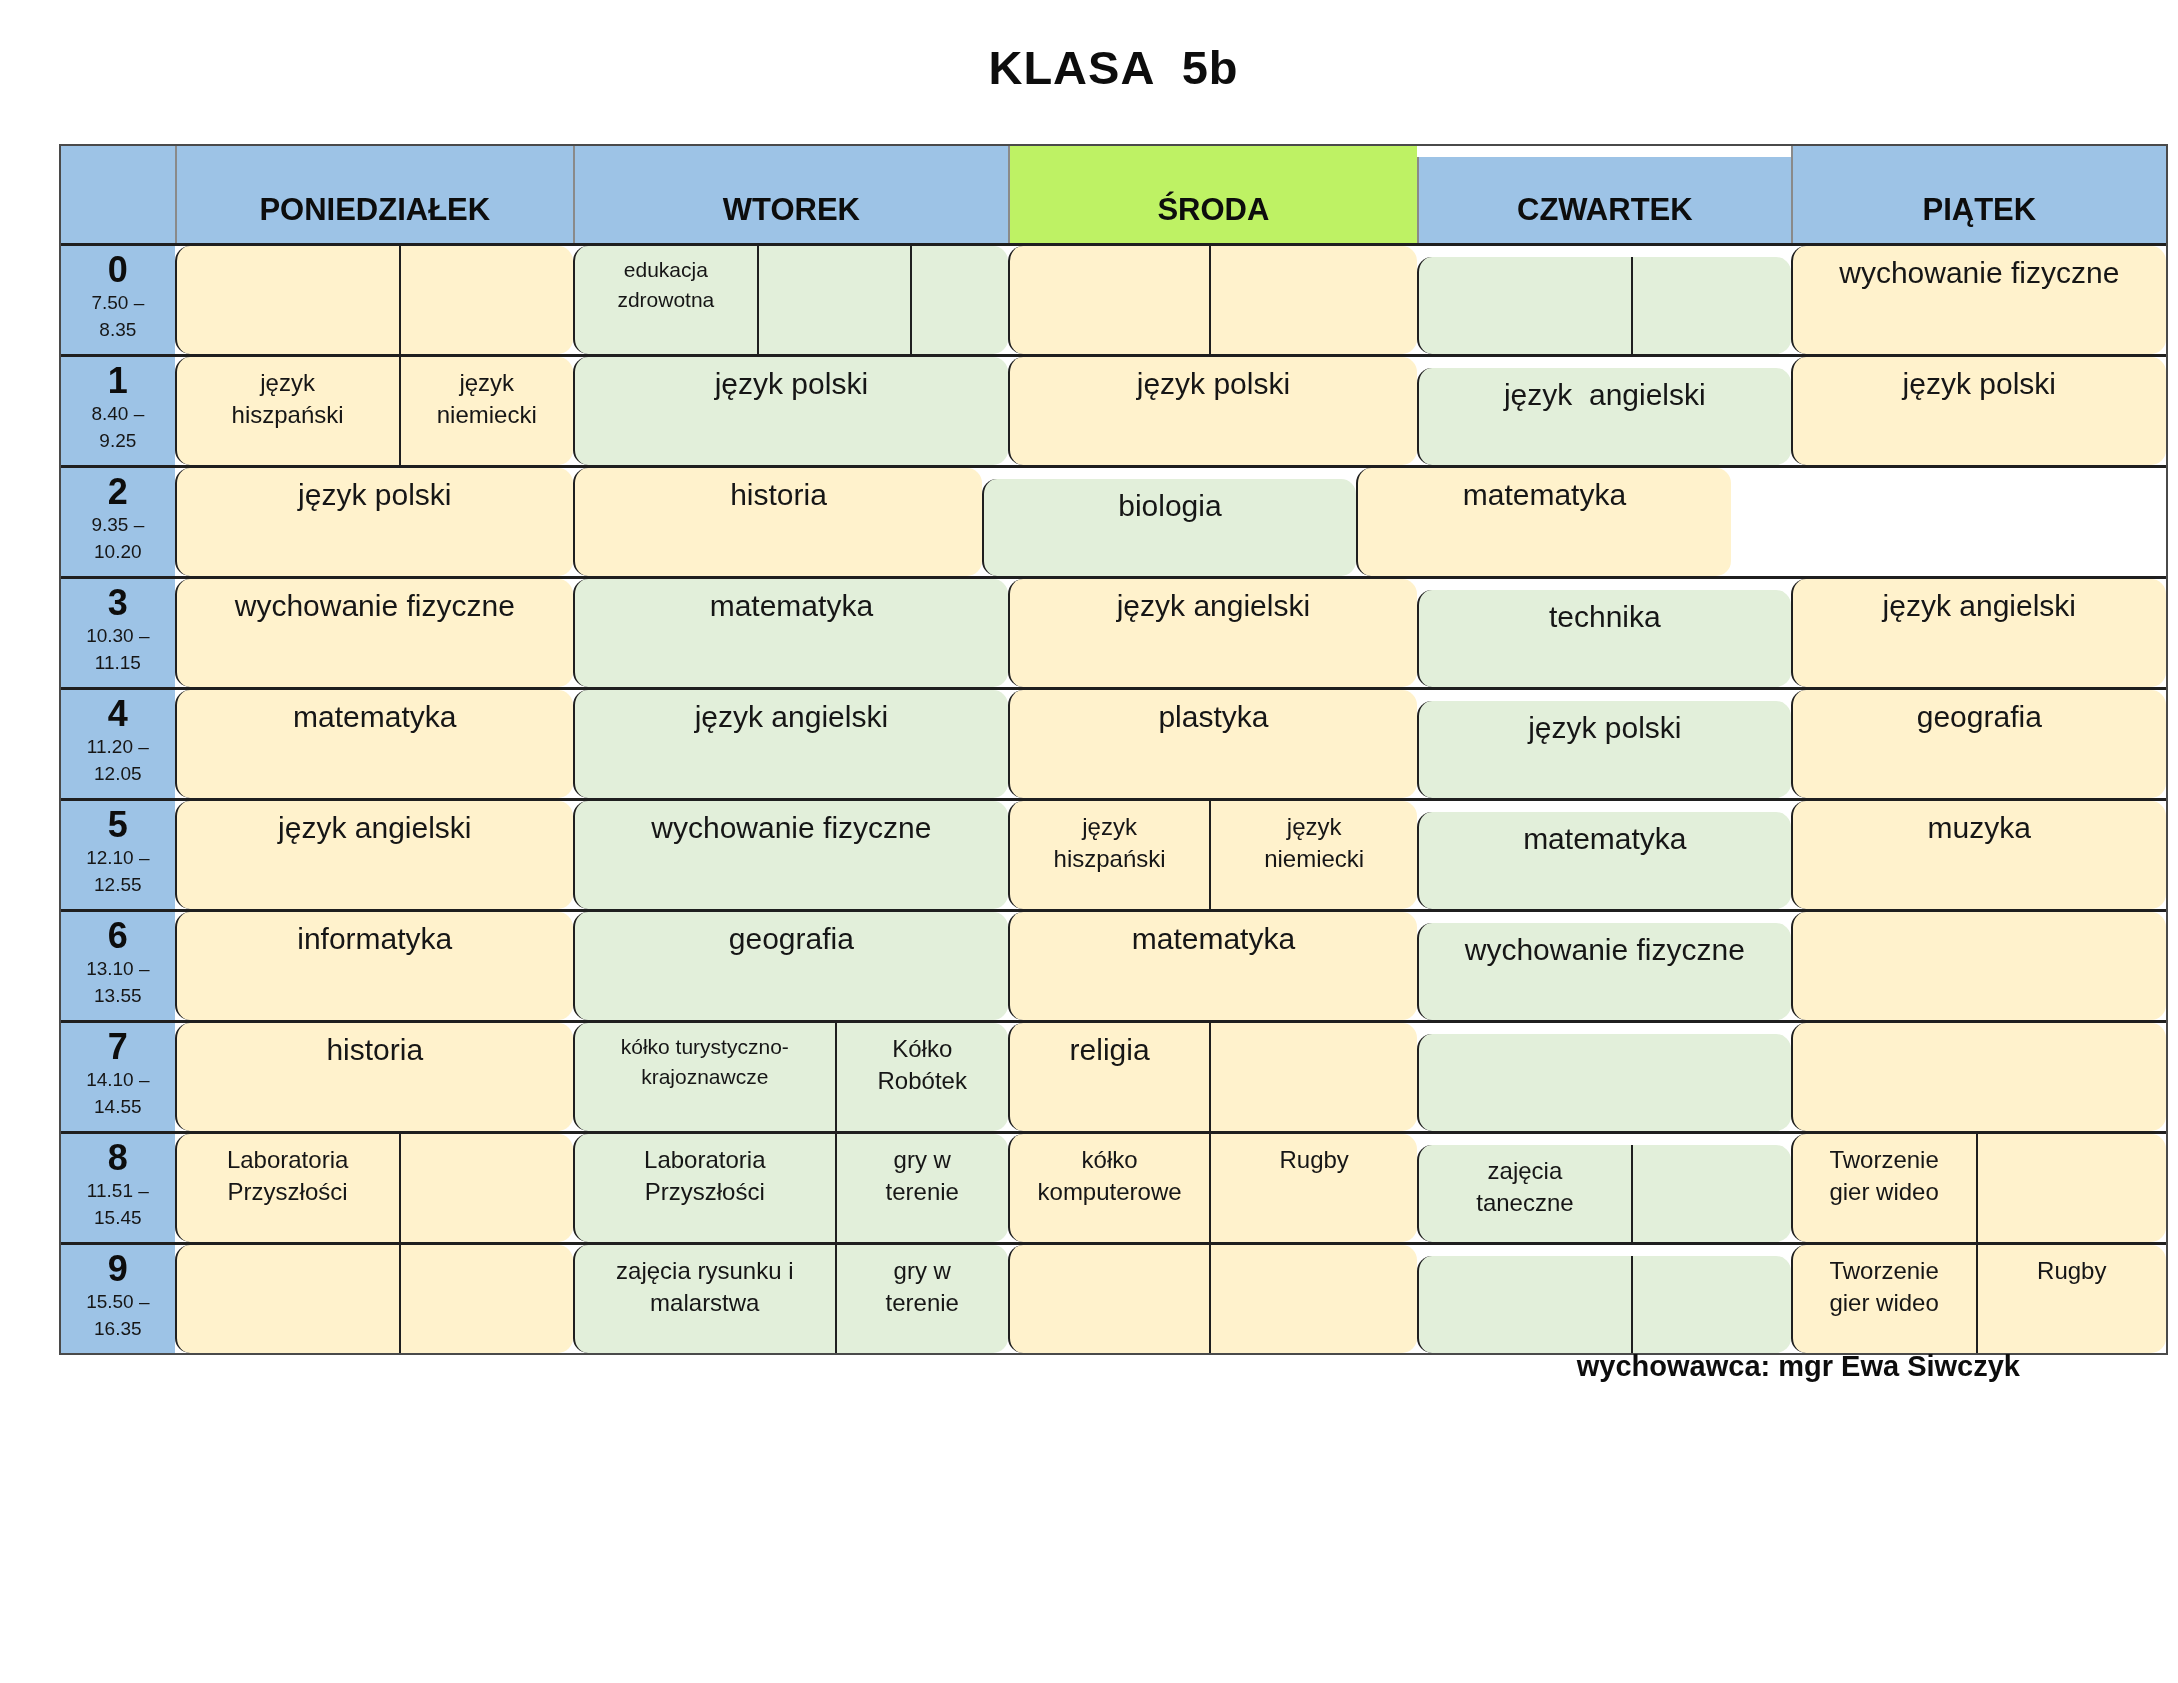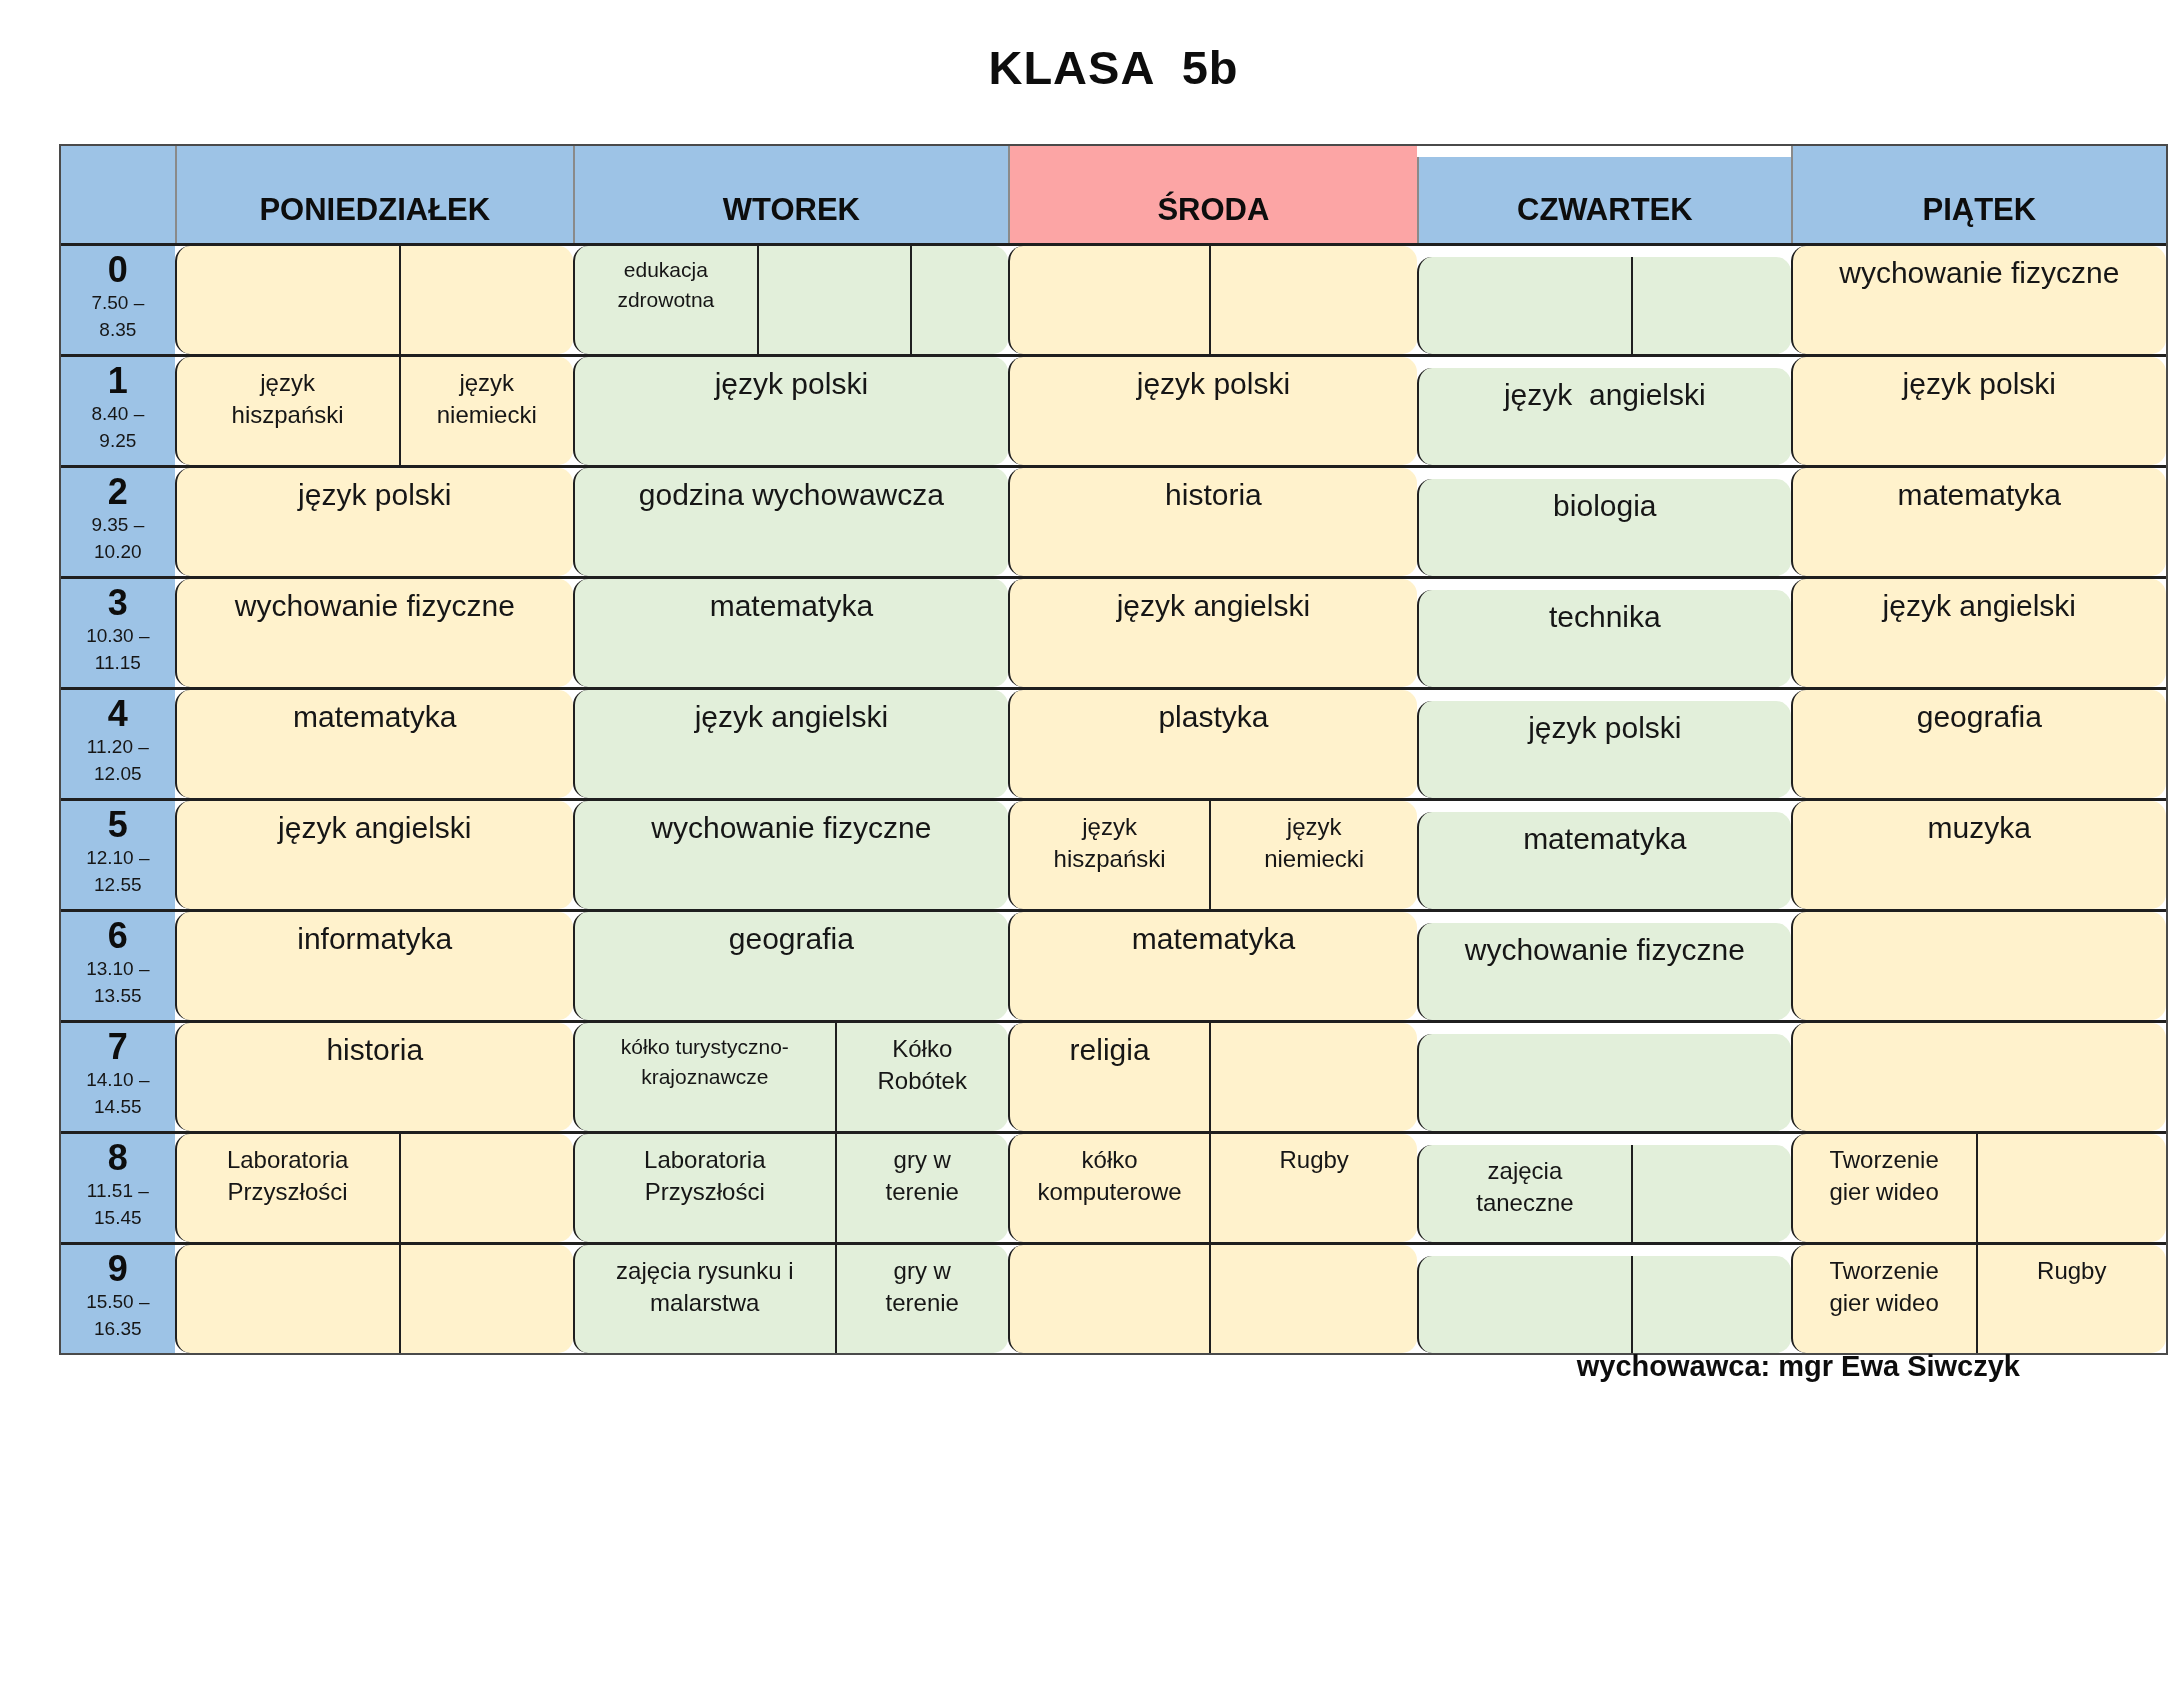--- a/index.html
+++ b/index.html
@@ -39,21 +39,21 @@
   <div class="title">KLASA  5b</div>
   <div class="table">
       <div class="row head">
         <div class="hourcol" style="background: rgb(157, 195, 230);"></div>
         <div class="daycol c0" style="background: rgb(157, 195, 230);">
           <span class="day-label">PONIEDZIAŁEK</span>
         </div>
         <div class="daycol c1" style="background: rgb(157, 195, 230);">
           <span class="day-label">WTOREK</span>
         </div>
-        <div class="daycol c2" style="background: #fca5a5;">
+        <div class="daycol c2" style="background: #bef264;">
           <span class="day-label">ŚRODA</span>
         </div>
         <div class="daycol c3" style="background: rgb(157, 195, 230);">
           <span class="day-label">CZWARTEK</span>
         </div>
         <div class="daycol c4" style="background: rgb(157, 195, 230);">
           <span class="day-label">PIĄTEK</span>
         </div>
       </div>
       <div class="row body">
@@ -149,25 +149,20 @@
         <div class="hourcol hour" style="background: rgb(157, 195, 230);">
           <div class="num">2</div>
           <div class="time">
             <span class="tl">9.35 –</span>
             <span class="tl">10.20</span>
           </div>
         </div>
         <div class="daycol c0" style="background: rgb(255, 242, 204);">
           <div class="part" style="width: 100%;">
             <span class="lesson sz-lg">język polski</span>
-          </div>
-        </div>
-        <div class="daycol c1" style="background: rgb(226, 239, 218);">
-          <div class="part" style="width: 100%;">
-            <span class="lesson sz-lg">godzina wychowawcza</span>
           </div>
         </div>
         <div class="daycol c2" style="background: rgb(255, 242, 204);">
           <div class="part" style="width: 100%;">
             <span class="lesson sz-lg">historia</span>
           </div>
         </div>
         <div class="daycol c3" style="background: rgb(226, 239, 218);">
           <div class="part" style="width: 100%;">
             <span class="lesson sz-lg">biologia</span>

